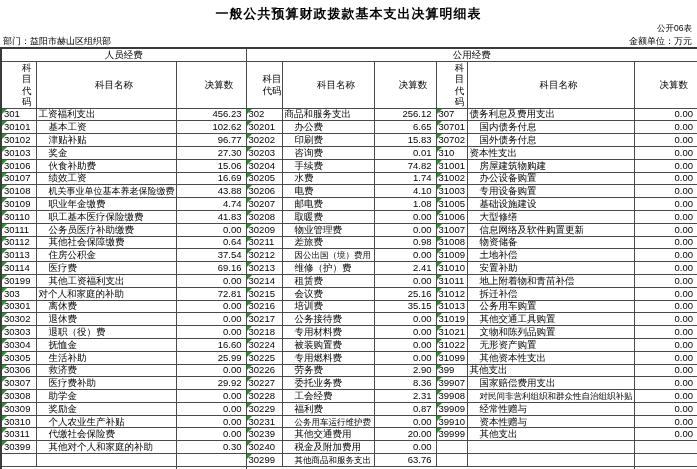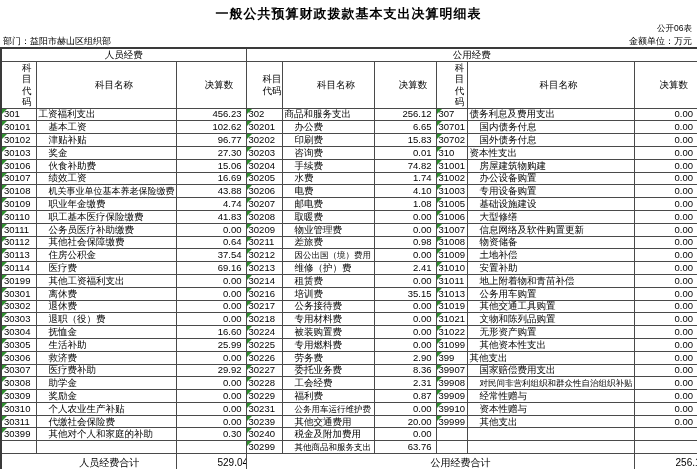--- a/index.html
+++ b/index.html
@@ -218,20 +218,31 @@
         <td class="name"><span class="ind">其他工资福利支出</span></td>
         <td class="val">0.00</td>
         <td class="code marked">30214</td>
         <td class="name"><span class="ind">租赁费</span></td>
         <td class="val">0.00</td>
         <td class="code marked">31011</td>
         <td class="name"><span class="ind">地上附着物和青苗补偿</span></td>
         <td class="val">0.00</td>
       </tr>
       <tr>
+        <td class="code marked">303</td>
+        <td class="name"><span>对个人和家庭的补助</span></td>
+        <td class="val">72.81</td>
+        <td class="code marked">30215</td>
+        <td class="name"><span class="ind">会议费</span></td>
+        <td class="val">25.16</td>
+        <td class="code marked">31012</td>
+        <td class="name"><span class="ind">拆迁补偿</span></td>
+        <td class="val">0.00</td>
+      </tr>
+      <tr>
         <td class="code marked">30301</td>
         <td class="name"><span class="ind">离休费</span></td>
         <td class="val">0.00</td>
         <td class="code marked">30216</td>
         <td class="name"><span class="ind">培训费</span></td>
         <td class="val">35.15</td>
         <td class="code marked">31013</td>
         <td class="name"><span class="ind">公务用车购置</span></td>
         <td class="val">0.00</td>
       </tr>

